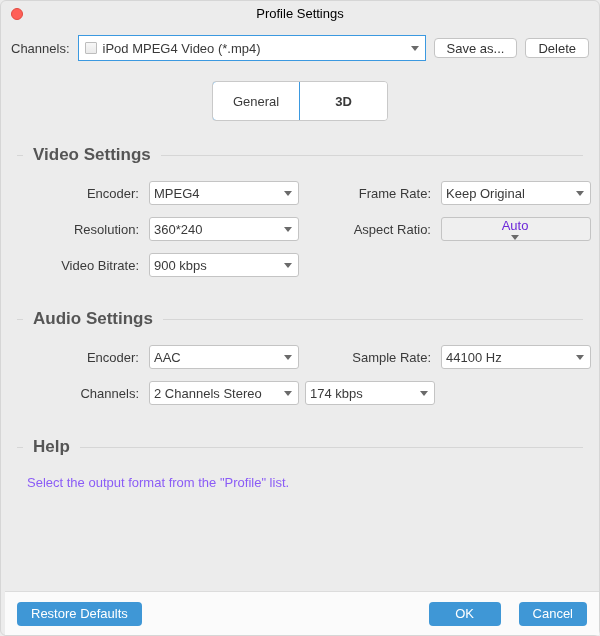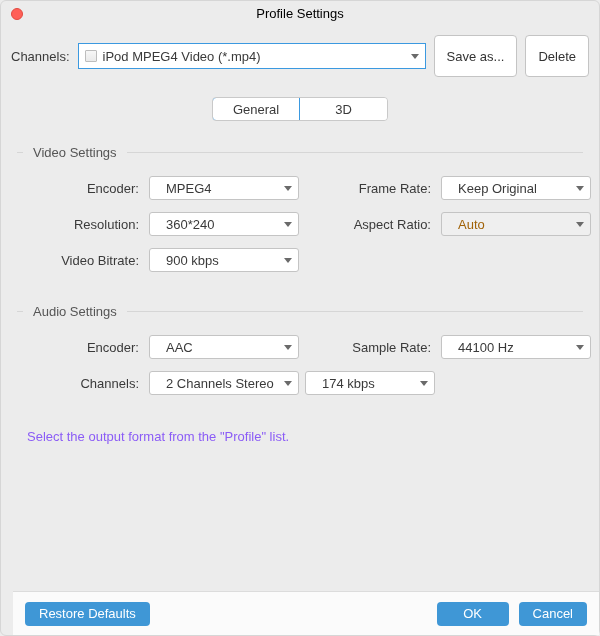--- a/index.html
+++ b/index.html
@@ -64,21 +64,21 @@
     border-radius: 1px;
   }
   .profile-select .text { flex: 1; }
   .caret {
     width: 0; height: 0;
     border-left: 4px solid transparent;
     border-right: 4px solid transparent;
     border-top: 5px solid #6a6a6a;
   }
   .btn {
-    height: 42px;
+    height: 20px;
     padding: 0 12px;
     border: 1px solid #c4c4c4;
     border-radius: 4px;
     background: #fff;
     font-size: 13px;
     color: #333;
     display: inline-flex;
     align-items: center;
     justify-content: center;
     cursor: pointer;
@@ -86,57 +86,58 @@
   .seg-wrap {
     display: flex;
     justify-content: center;
     margin-top: 10px;
   }
   .segmented {
     display: inline-flex;
     border: 1px solid #c9c9c9;
     border-radius: 4px;
     overflow: hidden;
-    height: 24px;
+    height: 40px;
   }
   .segmented .seg {
     width: 88px;
     display: flex;
     align-items: center;
     justify-content: center;
     font-size: 13px;
     background: #fff;
     cursor: pointer;
   }
   .segmented .seg.active {
     border: 1px solid #3b99e0;
     margin: -1px;
     border-radius: 4px 0 0 4px;
     z-index: 1;
   }
-  .segmented .seg + .seg { border-left: 1px solid #c9c9c9; }
+  .segmented .seg + .seg { border-left: 1px solid #c9c9c9; font-weight: bold; }
 
   .fieldset {
     margin: 24px 16px 0 16px;
   }
   .fs-title-row {
     display: flex;
     align-items: center;
     gap: 10px;
     margin-bottom: 16px;
   }
   .fs-title-row .line {
     flex: 1;
     height: 1px;
     background: #d6d6d6;
   }
   .fs-title-row .line.left { flex: 0 0 6px; }
   .fs-title {
     color: #555;
-    font-size: 13px;
+    font-size: 17px;
+    font-weight: bold;
   }
   .form-grid {
     display: grid;
     grid-template-columns: 118px 150px 130px 150px;
     column-gap: 6px;
     row-gap: 12px;
     align-items: center;
     justify-content: start;
     margin-left: 8px;
   }
@@ -145,44 +146,45 @@
     padding-right: 4px;
     white-space: nowrap;
   }
   .select {
     height: 24px;
     border: 1px solid #c4c4c4;
     border-radius: 3px;
     background: #fff;
     display: flex;
     align-items: center;
-    padding: 0 6px 0 16px;
+    padding: 0 6px 0 4px;
     position: relative;
     cursor: pointer;
   }
   .select.disabled {
     background: #efefef;
-    color: #a16207;
+    color: #6d28d9;
+    flex-direction: column;
   }
   .select .text { flex: 1; }
   .help-text {
     padding: 2px 10px;
     color: #8b5cf6;
   }
 
   .bottombar {
     position: absolute;
-    left: 12px; right: 0; bottom: 0;
+    left: 4px; right: 0; bottom: 0;
     height: 44px;
     background: #fbfbfb;
     border-top: 1px solid #dcdcdc;
     display: flex;
     align-items: center;
     padding: 0 12px;
-    gap: 10px;
+    gap: 18px;
   }
   .btn-primary {
     height: 24px;
     padding: 0 14px;
     border: none;
     border-radius: 4px;
     background: #3f97d6;
     color: #fff;
     font-size: 13px;
     display: inline-flex;
@@ -292,20 +294,25 @@
         <span class="caret"></span>
       </div>
       <div class="select">
         <span class="text">174 kbps</span>
         <span class="caret"></span>
       </div>
     </div>
   </div>
 
   <div class="fieldset" style="margin-top:32px;">
+    <div class="fs-title-row">
+      <div class="line left"></div>
+      <span class="fs-title">Help</span>
+      <div class="line"></div>
+    </div>
     <div class="help-text">Select the output format from the "Profile" list.</div>
   </div>
 
   <div class="bottombar">
     <button class="btn-primary">
         <span>Restore Defaults</span>
       </button>
     <div class="spacer-flex"></div>
     <button class="btn-primary ok">
         <span>OK</span>

